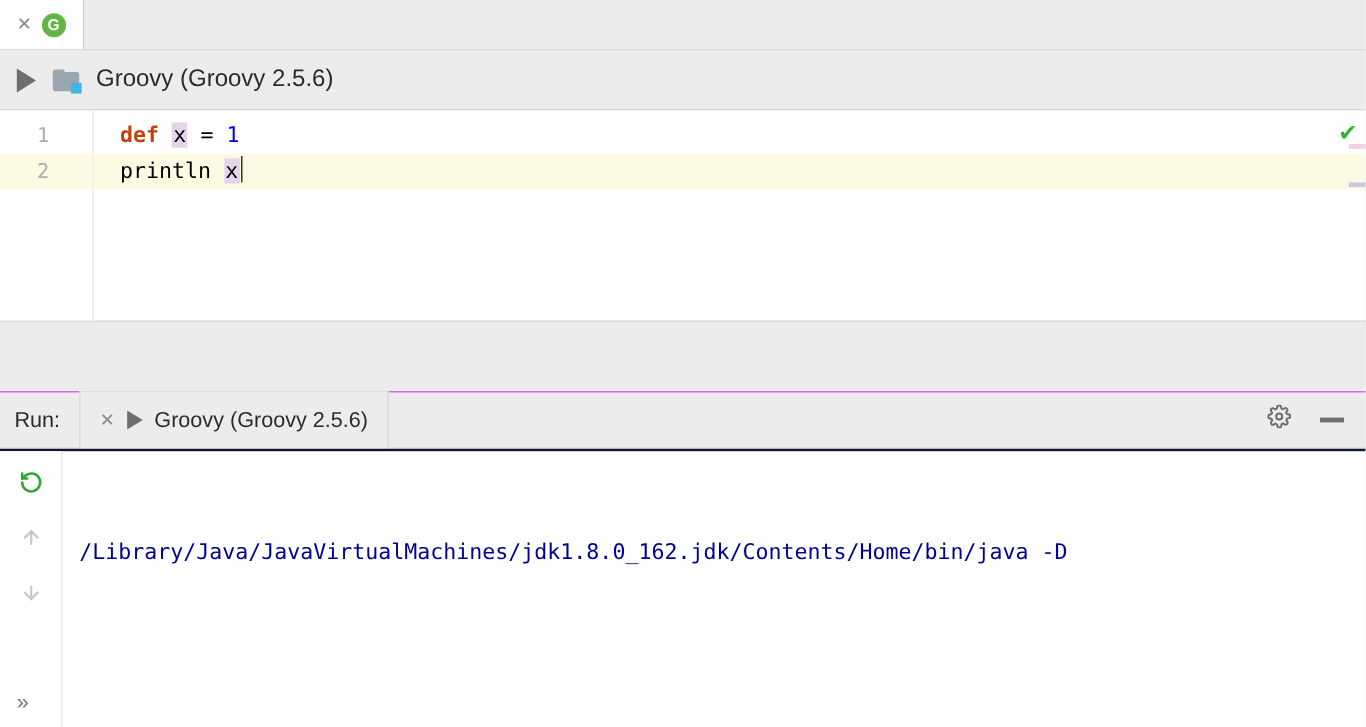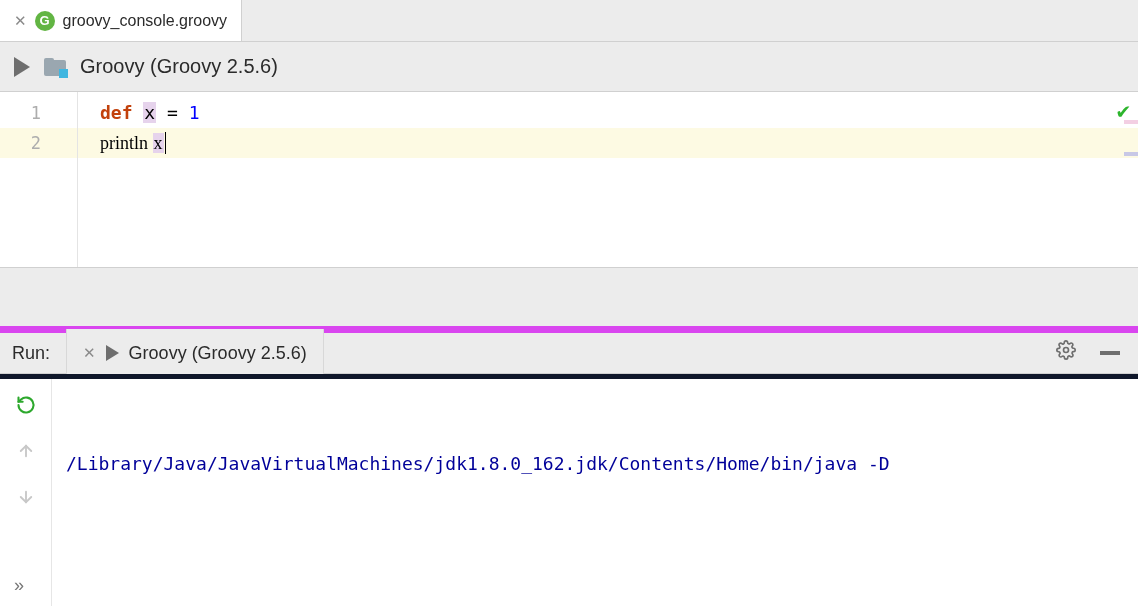--- a/index.html
+++ b/index.html
@@ -109,21 +109,21 @@
     .gutter .line-no.active { background: #fdfae3; }
     .code-area {
       flex: 1; position: relative; padding-top: 6px;
     }
     .code-line {
       height: 30px;
       line-height: 30px;
       padding-left: 22px;
       white-space: pre;
     }
-    .code-line.active { background: #fdfae3; font-family: Liberation Serif, serif; }
+    .code-line.active { background: #fdfae3; }
     .kw { font-weight: 700; color: #c2410c; }
     .num { color: #0000ff; }
     .var-hl { background: #e6d3ec; padding: 0 1px; }
     .validation-mark {
       position: absolute; top: 6px; right: 8px; color: #2db52d; font-size: 22px; font-weight: 700;
     }
     .side-tick { position: absolute; right: 0; width: 14px; height: 4px; }
     .tick1 { top: 28px; background: #f3cfe3; }
     .tick2 { top: 60px; background: #c8c8e6; }
     .caret {
@@ -136,21 +136,21 @@
     .mid-gap {
       flex: 1;
       background: #ececec;
       border-top: 1px solid #d0d0d0;
     }
 
     
     .run-header {
       height: 48px;
       background: #ececec;
-      border-top: 7px solid #d946ef;
+      border-top: 1px solid #d946ef;
       border-bottom: 1px solid #d0d0d0;
       display: flex;
       align-items: center;
       padding: 0 12px;
       gap: 12px;
     }
     .run-label { font-size: 18px; color: #2b2b2b; margin-right: 4px;}
     .run-tab {
       display: flex; align-items: center; gap: 10px;
       padding: 0 16px;
@@ -169,21 +169,21 @@
     .run-tab-title { font-size: 18px; color: #2b2b2b; }
     .spacer { flex: 1; }
     .gear-icon, .hide-icon { color: #6e6e6e; font-size: 22px; cursor: pointer; padding: 0 6px; }
     .hide-bar { width: 20px; height: 4px; background: #6e6e6e; }
 
     
     .console {
       height: 232px;
       display: flex;
       background: #fff;
-      border-top: 5px solid #0f172a;
+      border-top: 2px solid #0f172a;
     }
     .console-toolbar {
       width: 52px;
       background: #fff;
       border-right: 1px solid #e6e6e6;
       display: flex; flex-direction: column; align-items: center;
       gap: 18px; padding-top: 12px;
     }
     .tool-btn {
       width: 28px; height: 28px; display: flex; align-items: center; justify-content: center;
@@ -207,21 +207,20 @@
       color: #777; font-size: 18px; letter-spacing: 2px;
     }
   </style>
 </head>
 <body>
 
 <div class="tab-bar">
   <div class="tab">
     <span class="close-x">✕</span>
     <span class="g-icon">G</span>
-    <span class="tab-title">groovy_console.groovy</span>
   </div>
 </div>
 
 <div class="breadcrumb-bar">
   <div class="play-triangle"></div>
   <div style="position:relative">
     <div class="folder-icon"></div>
       <div class="folder-dot"></div>
   </div>
   <span class="crumb-text">Groovy (Groovy 2.5.6)</span>

